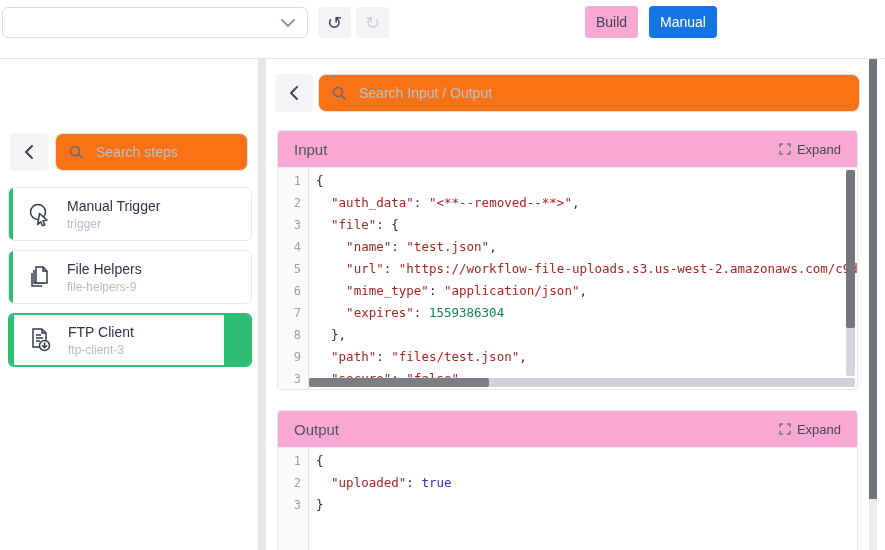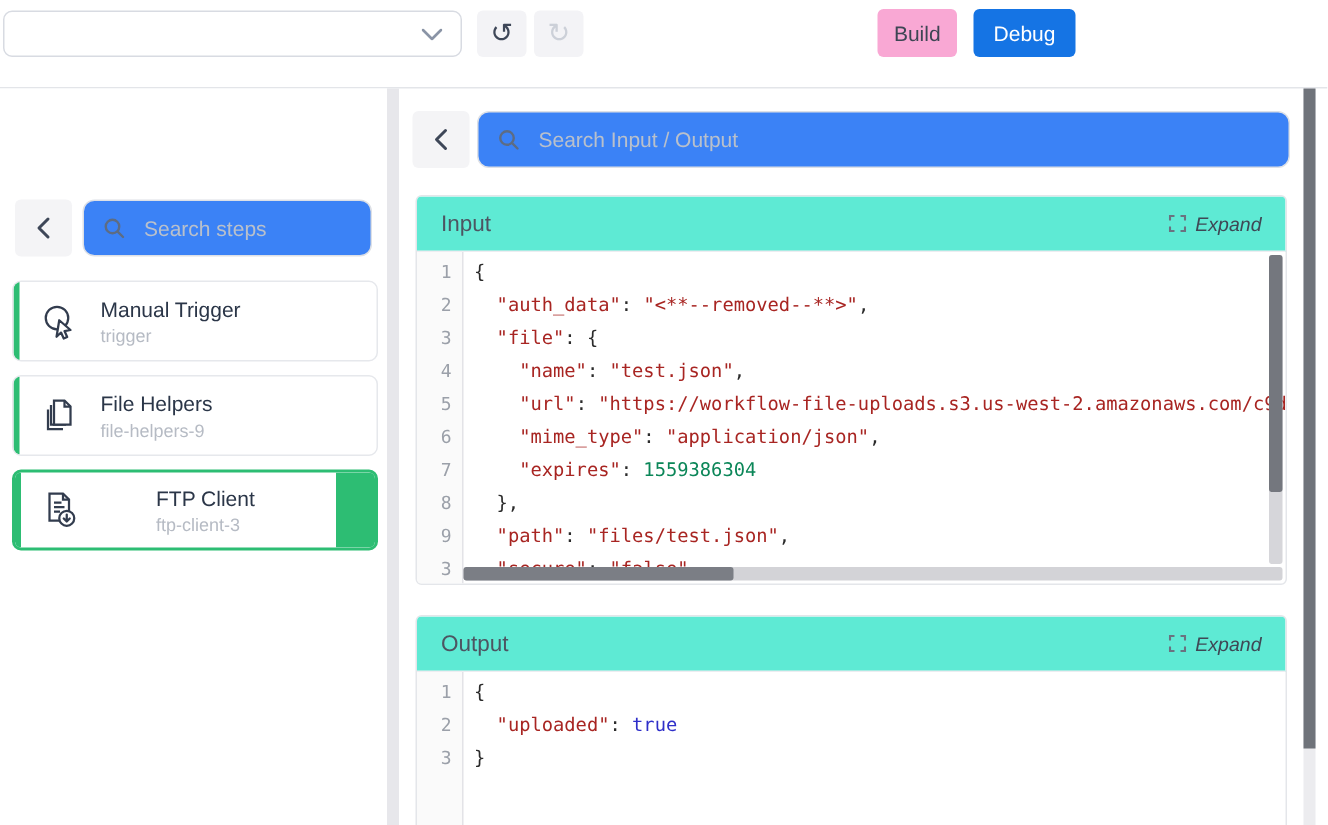--- a/index.html
+++ b/index.html
@@ -25,46 +25,46 @@
   .left-panel{position:absolute;left:0;top:59px;width:258px;bottom:0;background:#fff;}
   .panel-divider{position:absolute;left:258px;top:59px;width:8px;bottom:0;background:#e7e7eb;}
   .page-scrollbar{position:absolute;right:8px;top:59px;width:8px;bottom:0;background:#ececef;}
   .page-scroll-thumb{position:absolute;left:0;right:0;top:0;height:440px;background:#6f737a;}
   
   .back-btn{position:absolute;width:38px;height:38px;background:#f4f4f6;border:none;border-radius:4px;
     display:flex;align-items:center;justify-content:center;cursor:pointer;}
   #left-back{left:10px;top:74px;}
   #right-back{left:275px;top:74px;}
   .search-box{position:absolute;top:74px;height:38px;box-sizing:border-box;border:1px solid #dde0e6;border-radius:8px;
-    background:#3b82f6;display:flex;align-items:center;padding:0 12px;gap:10px;}
+    background:#f97316;display:flex;align-items:center;padding:0 12px;gap:10px;}
   #steps-search-box{left:55px;width:193px;}
   #io-search-box{left:318px;width:542px;}
   .search-box input{border:none;outline:none;flex:1;min-width:0;font-size:14px;font-family:inherit;color:#2b3648;background:transparent;}
   .search-box input::placeholder{color:#b9c0cb;}
   
   #steps-list{position:absolute;left:8px;top:128px;width:244px;}
   .step-card{position:relative;height:54px;box-sizing:border-box;background:#fff;border:1px solid #e6e8ec;border-radius:6px;
     margin-bottom:9px;display:flex;align-items:center;cursor:pointer;overflow:hidden;}
   .step-stripe{position:absolute;left:0;top:0;bottom:0;width:4px;background:var(--accent-green,#2dbd73);}
-  .step-card.selected{border:2px solid var(--accent-green,#2dbd73);gap:36px;}
+  .step-card.selected{border:2px solid var(--accent-green,#2dbd73);}
   .step-icon{margin-left:16px;width:28px;height:28px;flex:none;display:flex;align-items:center;justify-content:center;}
   .step-text{margin-left:14px;}
   .step-title{font-size:14px;font-weight:normal;color:#2b3648;}
   .step-sub{font-size:12px;color:#b6bbc4;margin-top:3px;}
   .step-block{position:absolute;right:0;top:0;bottom:0;width:26px;background:var(--accent-green,#2dbd73);}
   
   .io-panel{position:absolute;left:277px;width:581px;box-sizing:border-box;border:1px solid #e4e6ea;border-radius:4px;
     background:#fff;overflow:hidden;}
   #input-panel{top:130px;height:260px;}
   #output-panel{top:410px;height:200px;}
-  .io-header{height:36px;background:#5eead4;border-bottom:1px solid #ededf1;display:flex;align-items:center;
+  .io-header{height:36px;background:#f9a8d4;border-bottom:1px solid #ededf1;display:flex;align-items:center;
     justify-content:space-between;padding:0 16px;}
   .io-title{font-size:15px;color:#4d5562;}
   .expand-btn{display:flex;align-items:center;gap:6px;background:none;border:none;cursor:pointer;
-    font-family:inherit;font-size:13px;color:#3f4855;padding:0;font-style:italic;}
+    font-family:inherit;font-size:13px;color:#3f4855;padding:0;}
   .code-area{position:relative;height:calc(100% - 37px);}
   .gutter-bg{position:absolute;left:0;top:0;bottom:0;width:30px;background:#fafafa;border-right:1px solid #e3e3e7;}
   .code-rows{position:relative;padding-top:2px;}
   .code-row{display:flex;height:22px;line-height:22px;font-family:"DejaVu Sans Mono",monospace;font-size:12.5px;}
   .ln{width:30px;flex:none;text-align:right;padding-right:7px;box-sizing:border-box;color:#9ba0a9;font-size:12px;}
   .code{white-space:pre;padding-left:8px;color:#2b2b2b;}
   .tok-pln{color:#2b2b2b;}
   .tok-str{color:var(--json-string,#a82522);}
   .tok-num{color:var(--json-number,#0b8658);}
   .tok-bool{color:var(--json-boolean,#2f2fc9);}
@@ -85,21 +85,21 @@
         </svg>
     </span>
   </div>
   <button class="icon-btn" id="undo-btn">
       <span>↺</span>
     </button>
   <button class="icon-btn" id="redo-btn">
       <span>↻</span>
     </button>
   <button class="build-btn">Build</button>
-  <button class="debug-btn">Debug</button>
+  <button class="debug-btn">Manual</button>
 </div>
 
 <div class="left-panel">
   <button class="back-btn" id="left-back">
     <span style="display:flex;">
       <svg width="10" height="16" viewBox="0 0 10 16">
           <polyline points="8,2 2,8 8,14" fill="none" stroke="#3e4758" stroke-width="2" stroke-linecap="round" stroke-linejoin="round"></polyline>
         </svg>
     </span>
   </button>

